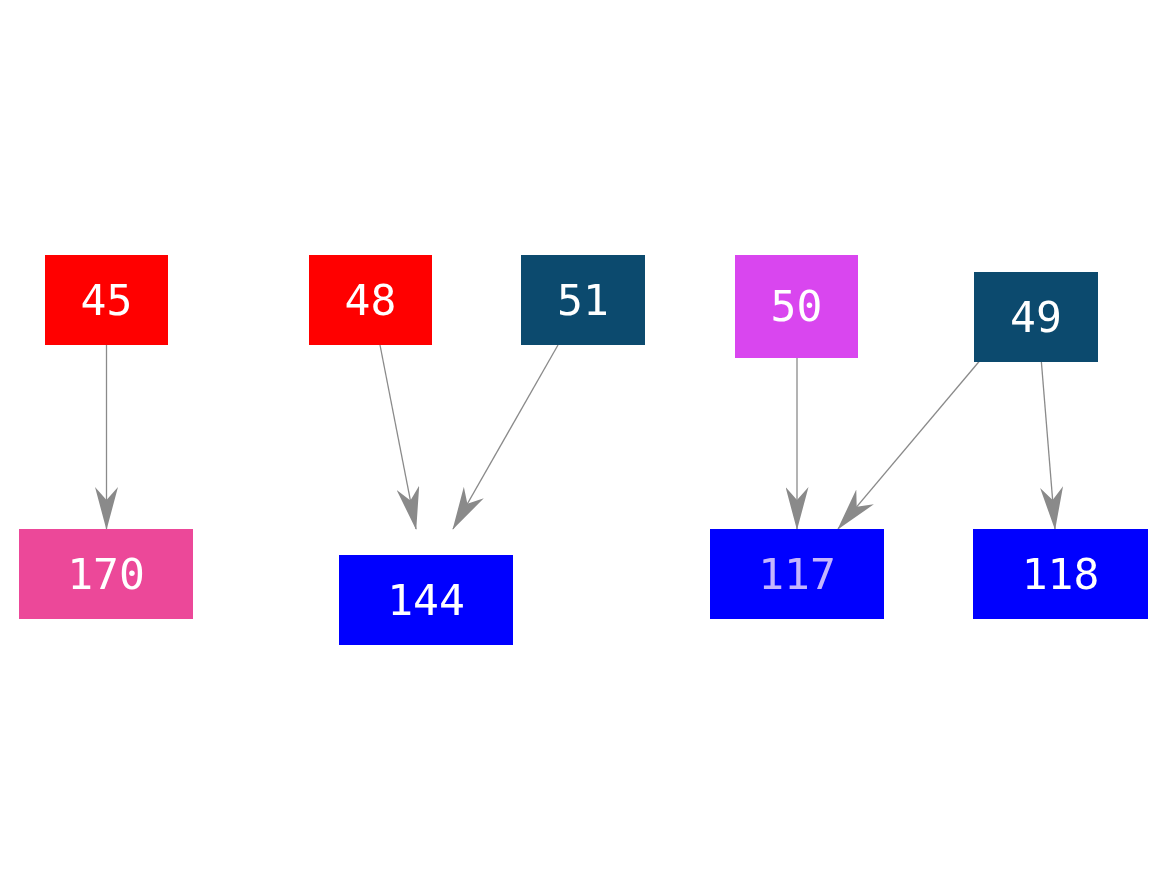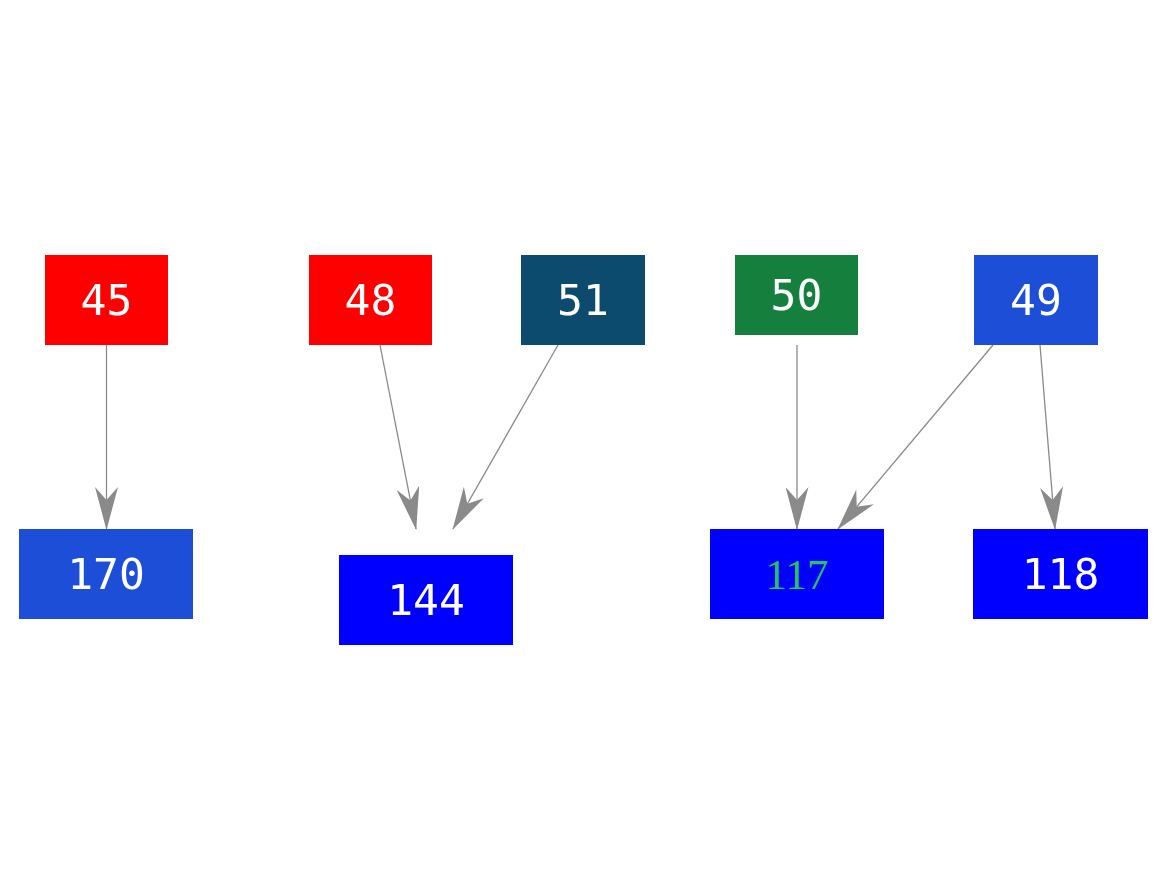--- a/index.html
+++ b/index.html
@@ -61,32 +61,32 @@
   <div id="node-layer">
       <div class="node" style="left: 45px; top: 255px; width: 123px; height: 90px; background: rgb(255, 0, 0);">
         <span style="color: rgb(255, 255, 255);">45</span>
       </div>
       <div class="node" style="left: 309px; top: 255px; width: 123px; height: 90px; background: rgb(255, 0, 0);">
         <span style="color: rgb(255, 255, 255);">48</span>
       </div>
       <div class="node" style="left: 521px; top: 255px; width: 124px; height: 90px; background: #0c4a6e;">
         <span style="color: rgb(255, 255, 255);">51</span>
       </div>
-      <div class="node" style="left: 735px; top: 255px; width: 123px; height: 80px; background: #15803d;">
+      <div class="node" style="left: 735px; top: 255px; width: 123px; height: 103px; background: #d946ef;">
         <span style="color: rgb(255, 255, 255);">50</span>
       </div>
-      <div class="node" style="left: 974px; top: 255px; width: 124px; height: 90px; background: #1d4ed8;">
+      <div class="node" style="left: 974px; top: 272px; width: 124px; height: 90px; background: #0c4a6e;">
         <span style="color: rgb(255, 255, 255);">49</span>
       </div>
-      <div class="node" style="left: 19px; top: 529px; width: 174px; height: 90px; background: #1d4ed8;">
+      <div class="node" style="left: 19px; top: 529px; width: 174px; height: 90px; background: #ec4899;">
         <span style="color: rgb(255, 255, 255);">170</span>
       </div>
       <div class="node" style="left: 339px; top: 529px; width: 174px; height: 90px; background: rgb(0, 0, 255); margin-top: 26px;">
         <span style="color: rgb(255, 255, 255);">144</span>
       </div>
       <div class="node" style="left: 710px; top: 529px; width: 174px; height: 90px; background: rgb(0, 0, 255);">
-        <span style="color: #22c55e; font-family: Liberation Serif, serif;">117</span>
+        <span style="color: #c4b5fd;">117</span>
       </div>
       <div class="node" style="left: 973px; top: 529px; width: 175px; height: 90px; background: rgb(0, 0, 255);">
         <span style="color: rgb(255, 255, 255);">118</span>
       </div>
     </div>
 </div>
 
 </body></html>

